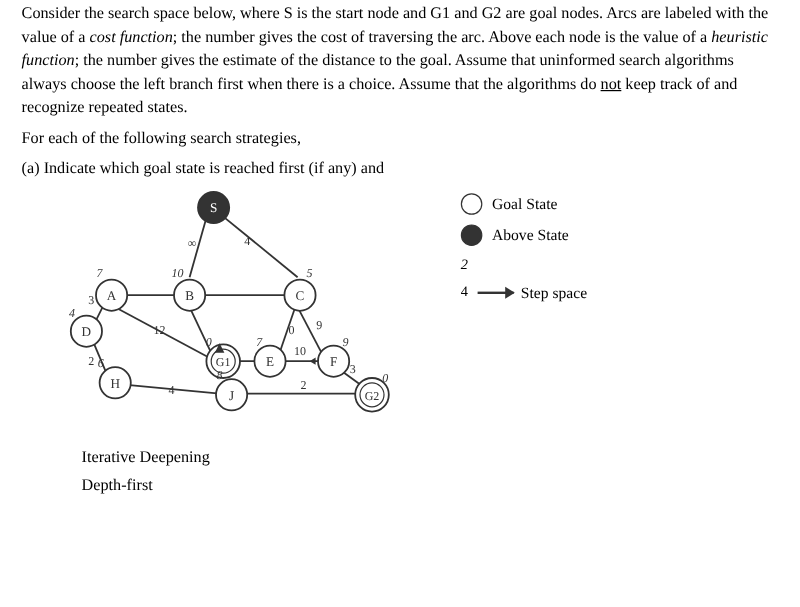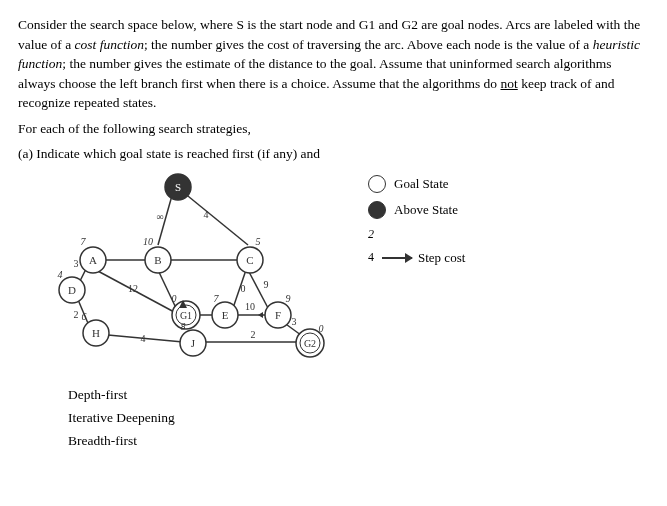--- a/index.html
+++ b/index.html
@@ -5,21 +5,21 @@
     * { margin: 0; padding: 0; box-sizing: border-box; }
     body {
       width: 667px;
       height: 506px;
       background: #fff;
       font-family: 'Times New Roman', Times, serif;
       font-size: 14px;
       overflow: hidden;
     }
     .page {
-      padding: 15px 18px;
+      padding: 1px 18px;
     }
     .paragraph {
       line-height: 1.45;
       margin-bottom: 6px;
       font-size: 13.5px;
     }
     .italic { font-style: italic; }
     .underline { text-decoration: underline; }
     .diagram-area {
       display: flex;
@@ -33,21 +33,21 @@
       height: 210px;
       flex-shrink: 0;
     }
     svg.graph {
       position: absolute;
       top: 0; left: 0;
       width: 320px;
       height: 210px;
     }
     .legend {
-      margin-left: 20px;
+      margin-left: 36px;
       margin-top: 5px;
       font-size: 13px;
       text-align: center;
     }
     .legend-item {
       display: flex;
       align-items: center;
       margin-bottom: 8px;
     }
     .legend-circle-empty {
@@ -255,23 +255,22 @@
       <div class="legend-item">
         <div class="legend-circle-filled"></div>
         <span>Above State</span>
       </div>
       <div class="legend-heuristic">
         <span class="legend-num">2</span>
       </div>
       <div class="legend-arrow-line">
         <span style="font-size:12px;margin-right:2px;">4</span>
         <div class="arrow-line"></div>
-        <span>Step cost</span>
+        <span>Step space</span>
       </div>
     </div>
   </div>
 
   <ol class="answers" style="list-style-type:lower-alpha; margin-left:50px;">
+    <li><span>Iterative Deepening</span></li>
     <li><span>Depth-first</span></li>
-    <li><span>Iterative Deepening</span></li>
-    <li><span>Breadth-first</span></li>
   </ol>
 </div>
 
 </body></html>

